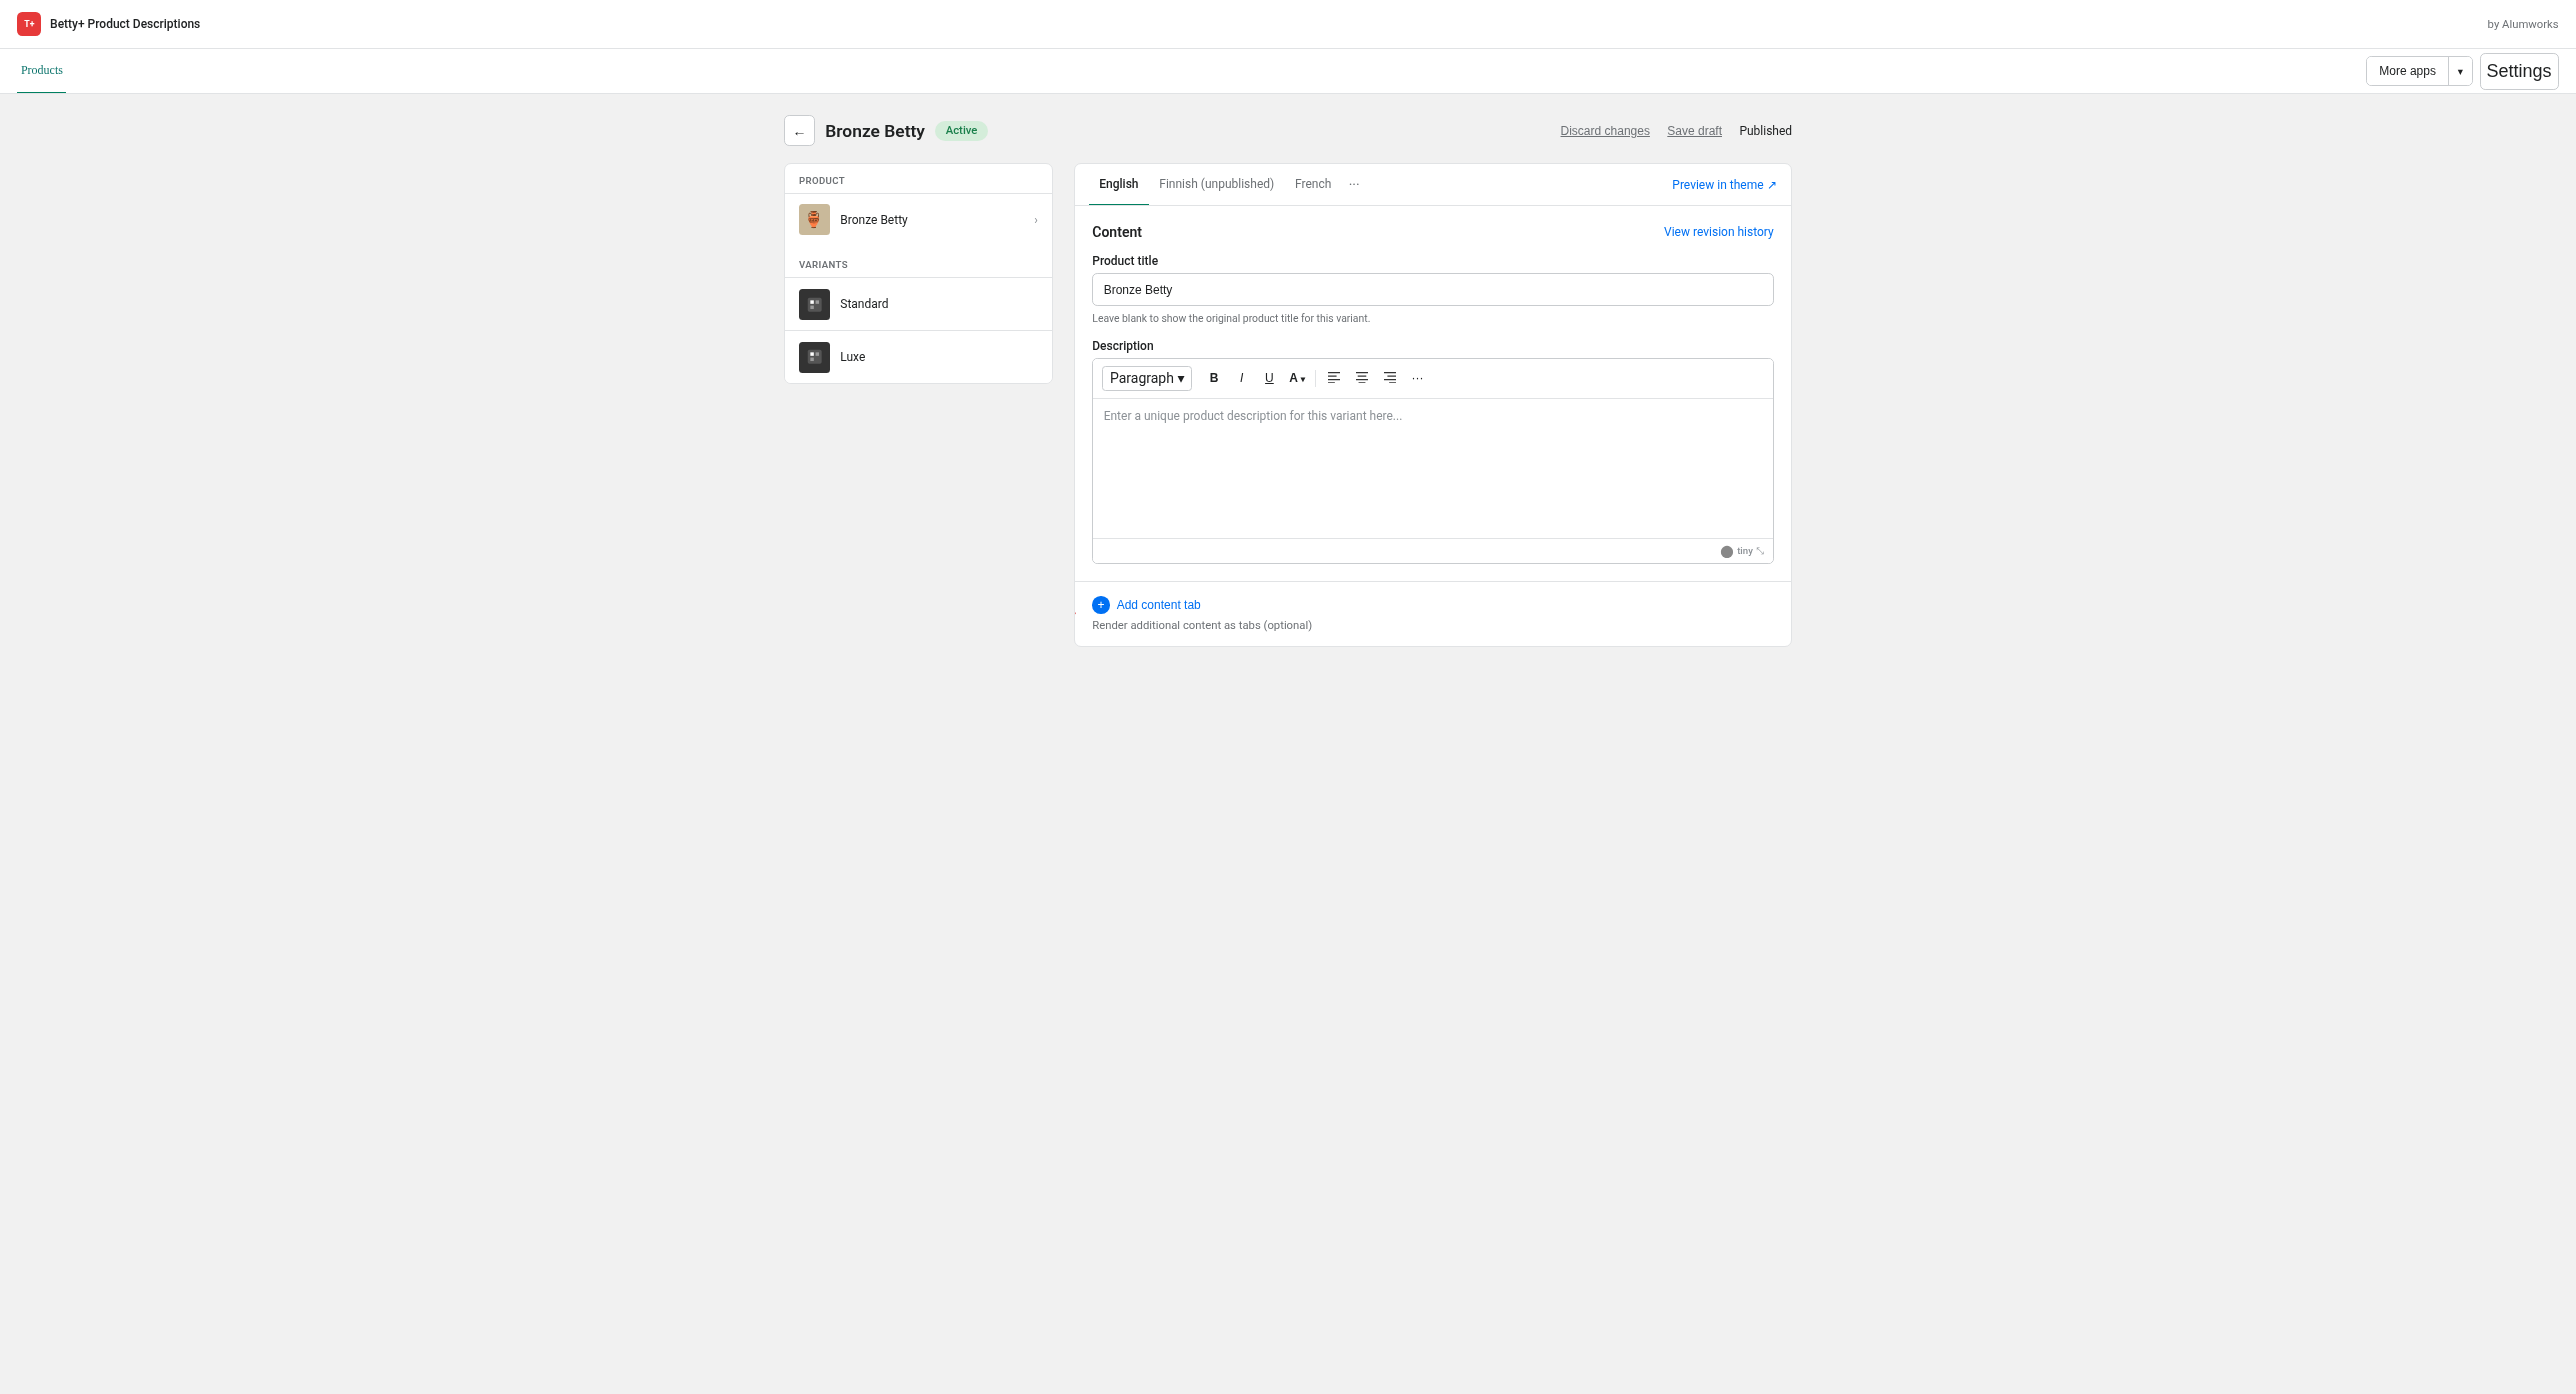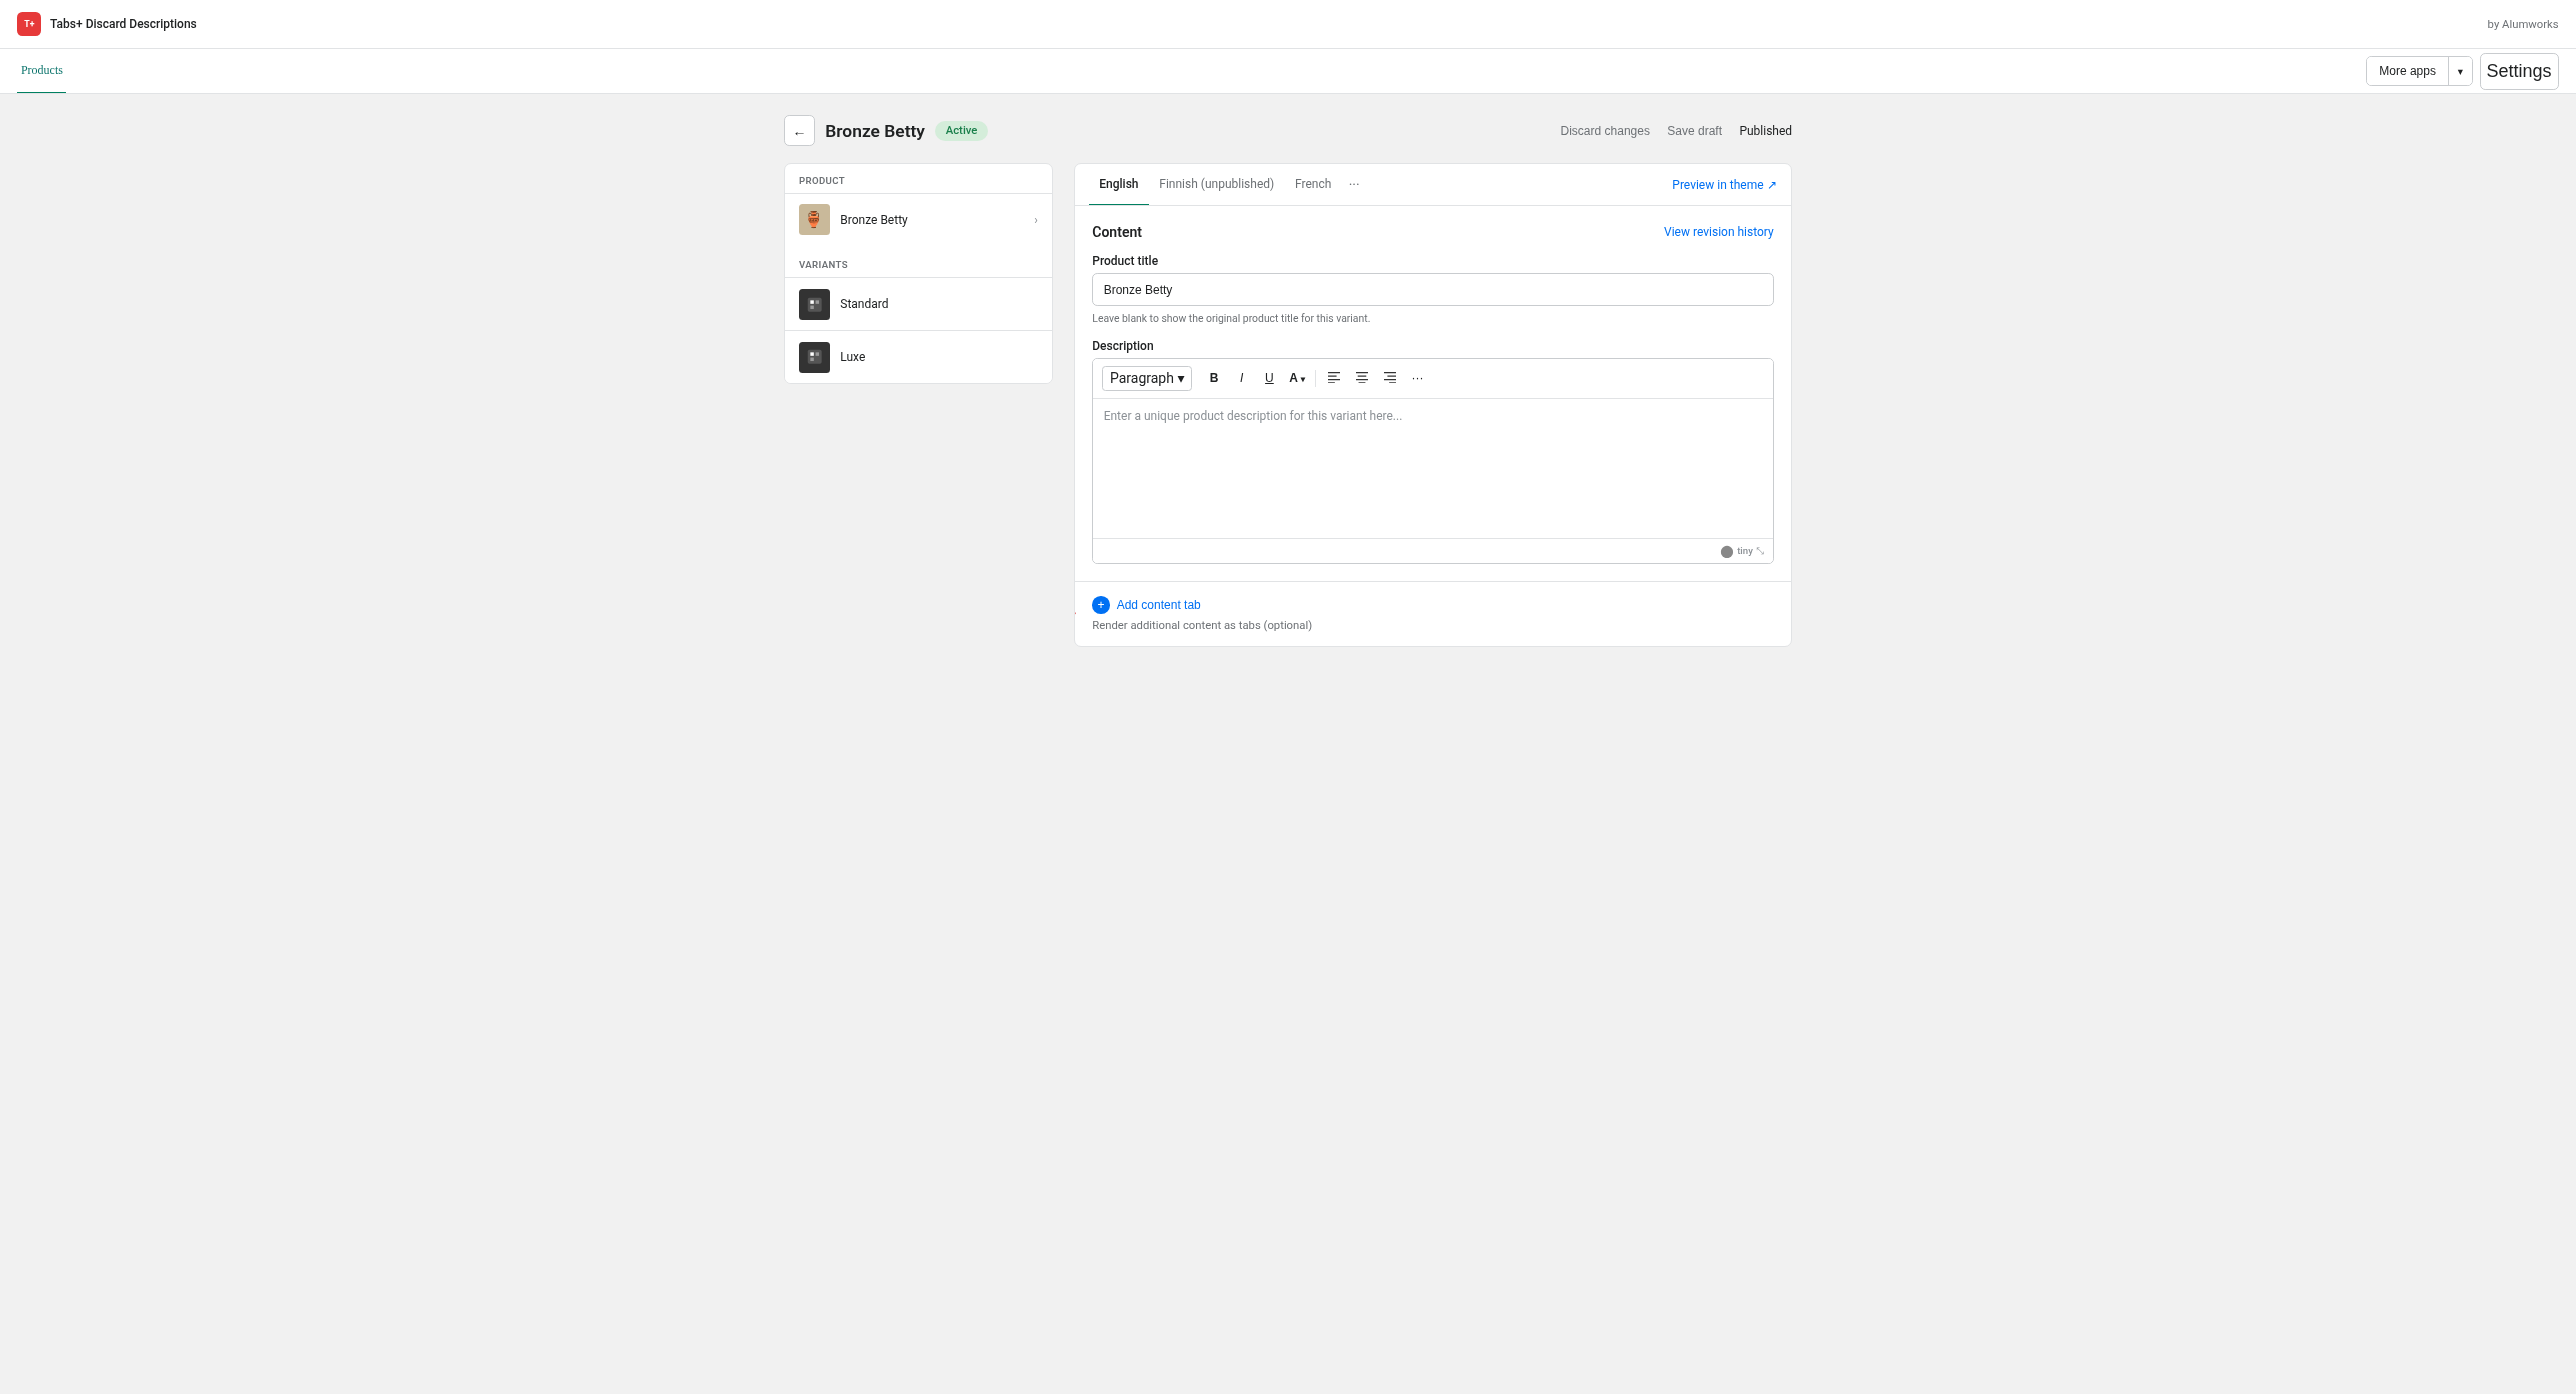--- a/index.html
+++ b/index.html
@@ -156,20 +156,21 @@
       align-items: center;
       gap: 17.4px;
     }
     .header-action-btn {
       background: none;
       border: none;
       cursor: pointer;
       font-size: 12px;
       color: #6d7175;
       padding: 0;
+      text-decoration: underline;
     }
     .header-action-published {
       font-size: 12px;
       font-weight: 400;
       color: #202223;
       cursor: pointer;
     }
     .left-panel {
       width: 269px;
       flex-shrink: 0;
@@ -417,21 +418,21 @@
     }
   </style>
 </head>
 <body>
 
 <header class="app-header">
   <div class="app-header-left">
     <div class="app-logo">
       <span>T+</span>
     </div>
-    <span class="app-title">Tabs+ Discard Descriptions</span>
+    <span class="app-title">Betty+ Product Descriptions</span>
   </div>
   <div class="app-header-right">by Alumworks</div>
 </header>
 
 <nav class="nav-bar">
   <div class="nav-tabs">
     <div class="nav-tab active">
       <span>Products</span>
     </div>
   </div>

